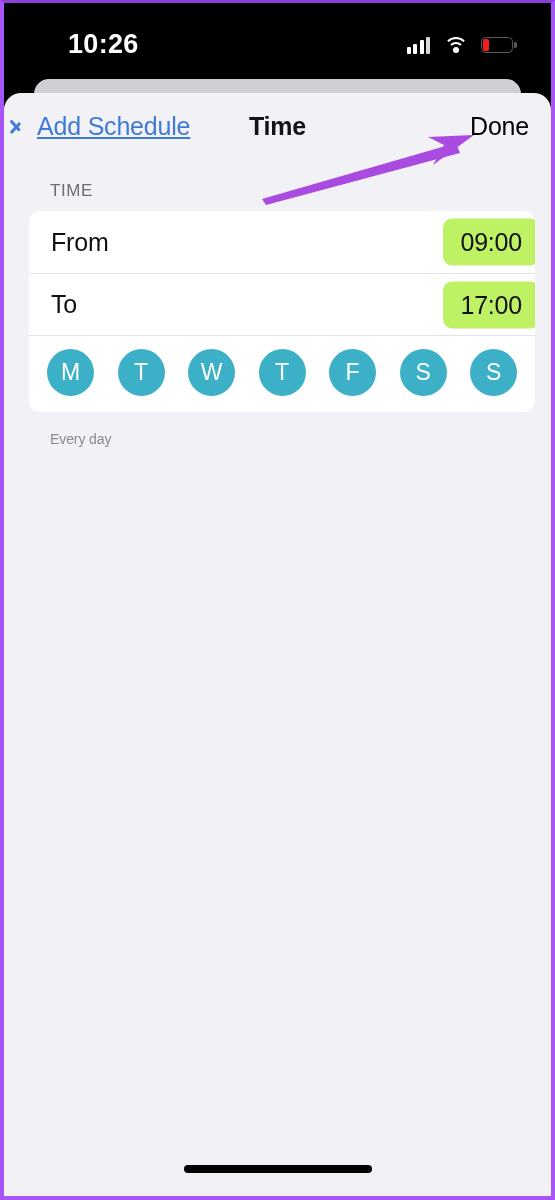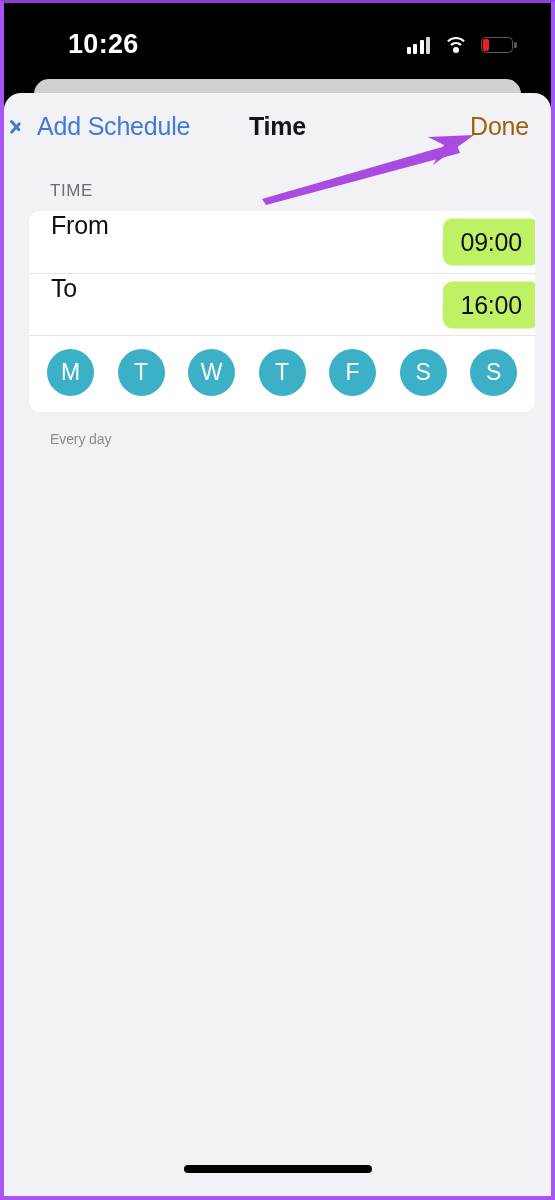--- a/index.html
+++ b/index.html
@@ -109,21 +109,21 @@
     width:13px; height:22px; position:relative;
     flex:none;
   }
   #back-chevron::before, #back-chevron::after {
     content:''; position:absolute; left:2px;
     width:14px; height:3.4px; background:#3f7bd6; border-radius:2px;
   }
   #back-chevron::before { top:6px;  transform:rotate(132deg); transform-origin:left center;}
   #back-chevron::after  { top:14px; transform:rotate(-132deg); transform-origin:left center;}
   #back-label {
-    font-size:25px; color:#3f7bd6; letter-spacing:-0.2px;
+    font-size:25px; color:#3f7bd6; letter-spacing:-0.2px;text-decoration:underline;
   }
   #nav-title {
     position:absolute; left:0; right:0; text-align:center;
     font-size:25px; font-weight:bold; color:#14131a;
     letter-spacing:-0.2px;
   }
   #done-button {
     position:absolute; right:22px;
     font-size:25px; color:#3f7bd6; font-weight:normal;
     letter-spacing:-0.2px; cursor:pointer;
@@ -138,21 +138,21 @@
 
   
   #time-card {
     margin-left:25px; width:506px;
     background:#fff;
     border-radius:11px;
     overflow:hidden;
   }
   .time-row {
     position:relative; height:62px;
-    display:flex; 
+    display:flex; align-items:center;
     padding:0 0 0 22px;
   }
   .time-row + .time-row { border-top:1px solid #e4e4e8; }
   .row-label {
     font-size:25px; color:#111015; letter-spacing:-0.2px;
   }
   .time-pill {
     position:absolute; right:-4px; top:50%;
     transform:translateY(-50%);
     background:#bef264; border-radius:9px;
@@ -230,35 +230,35 @@
   <div id="sheet-behind"></div>
 
   <div id="sheet">
 
     <div id="nav-bar">
       <div id="back-button">
         <div id="back-chevron" style="--c: #3f7bd6;"></div>
         <span id="back-label" style="color: rgb(63, 123, 214);">Add Schedule</span>
       </div>
       <div id="nav-title">Time</div>
-      <div id="done-button" style="color: #a16207;">Done</div>
+      <div id="done-button" style="color: #000000;">Done</div>
     </div>
 
     <div id="section-header">TIME</div>
 
     <div id="time-card">
 
       <div class="time-row">
         <span class="row-label">From</span>
         <span class="time-pill">09:00</span>
       </div>
 
       <div class="time-row">
         <span class="row-label">To</span>
-        <span class="time-pill">16:00</span>
+        <span class="time-pill">17:00</span>
       </div>
 
       <div id="weekday-row">
         <div class="day-circle on" style="background: rgb(60, 176, 198);">M</div>
         <div class="day-circle on" style="background: rgb(60, 176, 198);">T</div>
         <div class="day-circle on" style="background: rgb(60, 176, 198);">W</div>
         <div class="day-circle on" style="background: rgb(60, 176, 198);">T</div>
         <div class="day-circle on" style="background: rgb(60, 176, 198);">F</div>
         <div class="day-circle on" style="background: rgb(60, 176, 198);">S</div>
         <div class="day-circle on" style="background: rgb(60, 176, 198);">S</div>

